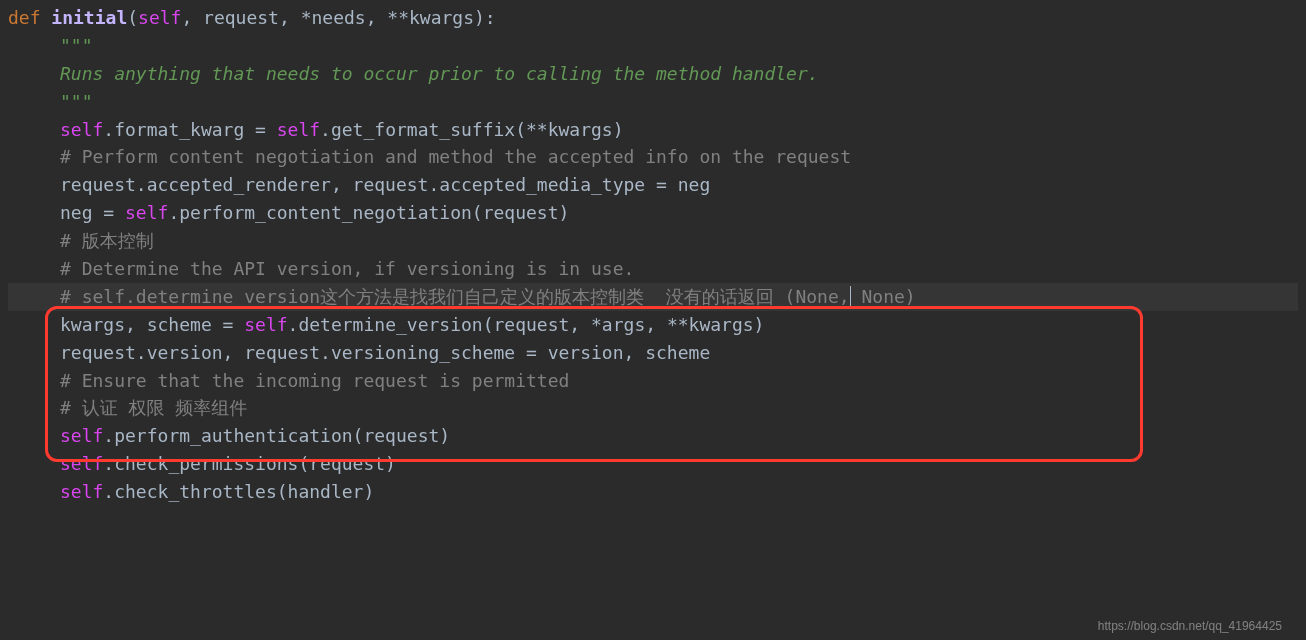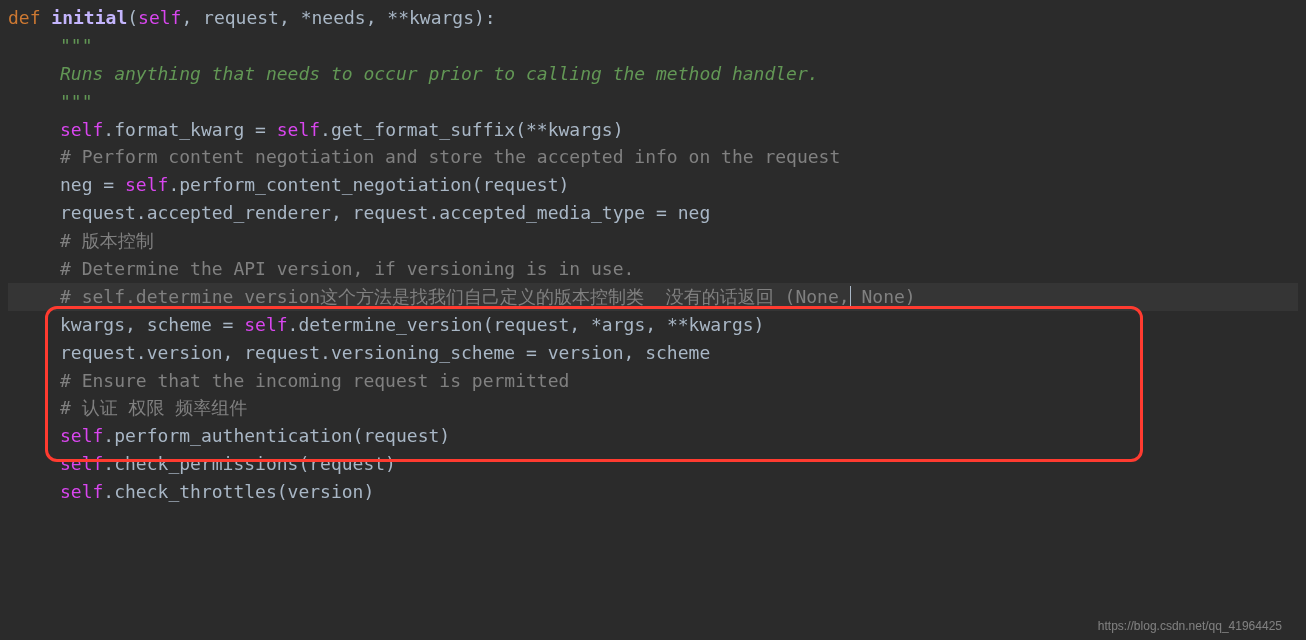--- a/index.html
+++ b/index.html
@@ -61,32 +61,32 @@
 </head>
 <body>
 
 <div class="editor">
   <div class="code-line"><span class="keyword">def </span><span class="funcname">initial</span><span class="punc">(</span><span class="self">self</span><span class="param">, request, *needs, **kwargs)</span><span class="punc">:</span></div>
   <div class="code-line indent-1"><span class="docstring-quotes">"""</span></div>
   <div class="code-line indent-1"><span class="docstring">Runs anything that needs to occur prior to calling the method handler.</span></div>
   <div class="code-line indent-1"><span class="docstring-quotes">"""</span></div>
   <div class="code-line indent-1"><span class="self">self</span><span class="normal">.format_kwarg = </span><span class="self">self</span><span class="normal">.get_format_suffix(**kwargs)</span></div>
   <div class="code-line indent-1"><span></span></div>
-  <div class="code-line indent-1"><span class="comment"># Perform content negotiation and store the accepted info on the request</span></div>
+  <div class="code-line indent-1"><span class="comment"># Perform content negotiation and method the accepted info on the request</span></div>
+  <div class="code-line indent-1"><span class="normal">request.accepted_renderer, request.accepted_media_type = neg</span></div>
   <div class="code-line indent-1"><span class="normal">neg = </span><span class="self">self</span><span class="normal">.perform_content_negotiation(request)</span></div>
-  <div class="code-line indent-1"><span class="normal">request.accepted_renderer, request.accepted_media_type = neg</span></div>
   <div class="code-line indent-1"><span></span></div>
   <div class="code-line indent-1"><span class="comment"># 版本控制</span></div>
   <div class="code-line indent-1"><span class="comment"># Determine the API version, if versioning is in use.</span></div>
   <div class="code-line indent-1 caret-line"><span class="comment"># self.determine_version这个方法是找我们自己定义的版本控制类  没有的话返回 (None,</span><span class="comment cursor"></span><span class="comment"> None)</span></div>
   <div class="code-line indent-1"><span class="normal">kwargs, scheme = </span><span class="self">self</span><span class="normal">.determine_version(request, *args, **kwargs)</span></div>
   <div class="code-line indent-1"><span class="normal">request.version, request.versioning_scheme = version, scheme</span></div>
   <div class="code-line indent-1"><span></span></div>
   <div class="code-line indent-1"><span class="comment"># Ensure that the incoming request is permitted</span></div>
   <div class="code-line indent-1"><span class="comment"># 认证 权限 频率组件</span></div>
   <div class="code-line indent-1"><span class="self">self</span><span class="normal">.perform_authentication(request)</span></div>
   <div class="code-line indent-1"><span class="self">self</span><span class="normal">.check_permissions(request)</span></div>
-  <div class="code-line indent-1"><span class="self">self</span><span class="normal">.check_throttles(version)</span></div>
+  <div class="code-line indent-1"><span class="self">self</span><span class="normal">.check_throttles(handler)</span></div>
 </div>
 
 <div class="highlight-box"></div>
 
 <div class="watermark">https://blog.csdn.net/qq_41964425</div>
 
 </body></html>

